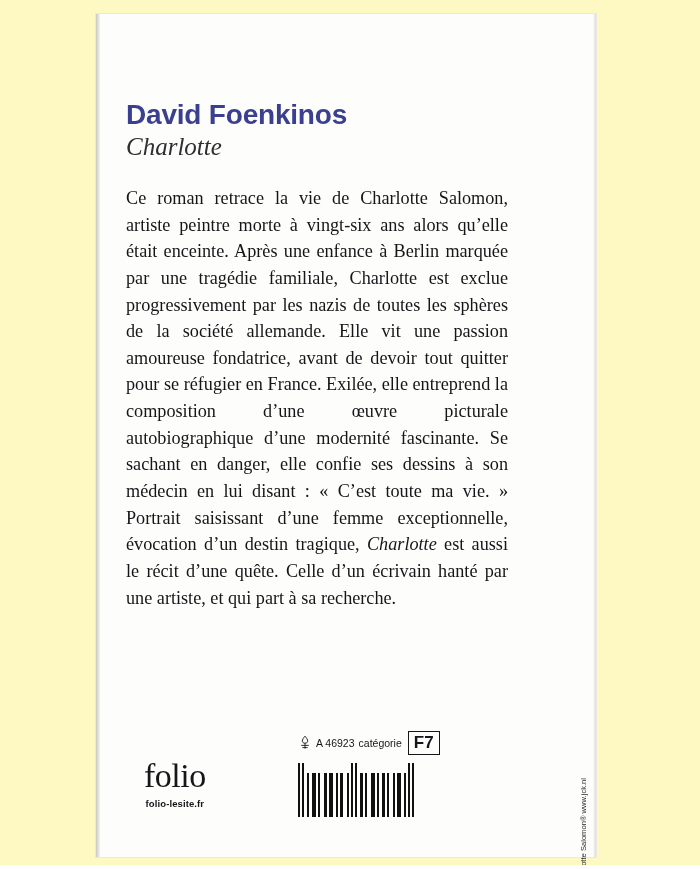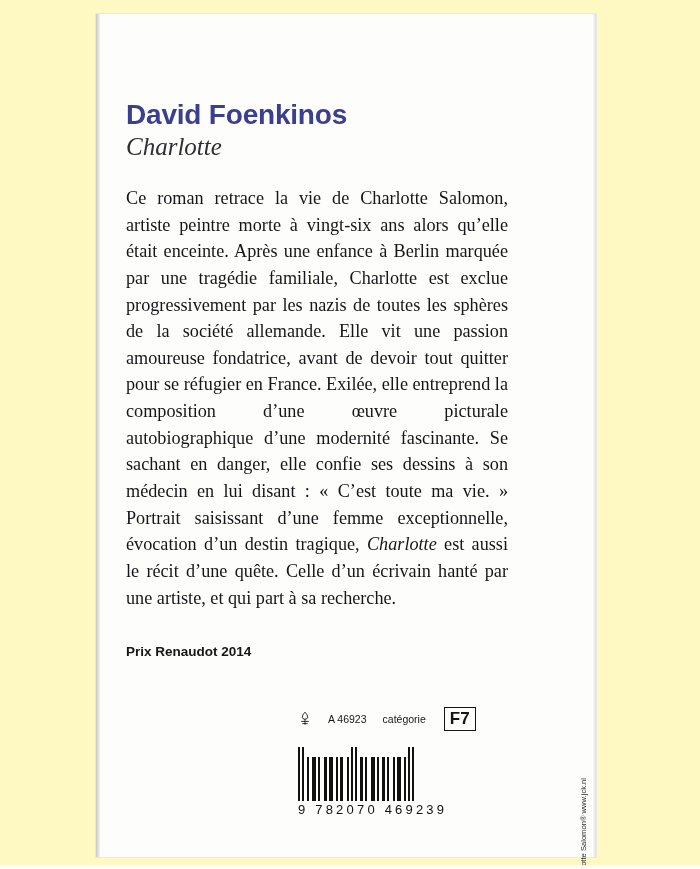--- a/index.html
+++ b/index.html
@@ -136,22 +136,22 @@
     right: 36px;
     bottom: 12px;
     width: 240px;
   }
   .meta-line {
     display: flex;
     align-items: center;
     font-family: "Liberation Sans", sans-serif;
     font-size: 10.5px;
     color: #16161a;
-    gap: 16px;
-    margin-bottom: 16px;
+    gap: 4px;
+    margin-bottom: 8px;
   }
   .gallimard-mark {
     width: 14px;
     height: 15px;
     display: inline-block;
     position: relative;
     flex: none;
   }
   .cat-box {
     border: 1.4px solid #16161a;
@@ -214,25 +214,28 @@
     <div class="right-edge"></div>
 
     <div class="cover-inner">
       <div class="content">
         <h1 class="author">David Foenkinos</h1>
         <div class="title">Charlotte</div>
 
         <p class="blurb">Ce roman retrace la vie de Charlotte Salomon, artiste peintre morte à vingt-six ans alors qu’elle était enceinte. Après une enfance à Berlin marquée par une tragédie familiale, Charlotte est exclue progressivement par les nazis de toutes les sphères de la société allemande. Elle vit une passion amoureuse fondatrice, avant de devoir tout quitter pour se réfugier en France. Exilée, elle entreprend la composition d’une œuvre picturale autobiographique d’une modernité fascinante. Se sachant en danger, elle confie ses dessins à son médecin en lui disant : « C’est toute ma vie. » Portrait saisissant d’une femme exceptionnelle, évocation d’un destin tragique, <em>Charlotte</em> est aussi le récit d’une quête. Celle d’un écrivain hanté par une artiste, et qui part à sa recherche.</p>
 
         <div class="prizes">
-          <div>Prix Renaudot 2014</div>
         </div>
       </div>
 
       <div class="bottom">
+        <div class="folio-logo">
+          <div class="folio-word">folio</div>
+          <div class="folio-url">folio-lesite.fr</div>
+        </div>
 
         <div class="meta-block">
           <div class="meta-line">
             <span class="gallimard-mark">
               <svg width="14" height="15" viewBox="0 0 14 15" aria-hidden="true">
                 <path d="M7 1.2 C5.4 3 4.3 4.6 4.3 6.2 C4.3 7.4 5.4 8.2 7 8.2 C8.6 8.2 9.7 7.4 9.7 6.2 C9.7 4.6 8.6 3 7 1.2 Z" fill="none" stroke="#16161a" stroke-width="0.9"></path>
                 <path d="M7 8.2 L7 13.6" stroke="#16161a" stroke-width="0.9"></path>
                 <path d="M3.2 10.4 L10.8 10.4" stroke="#16161a" stroke-width="0.9"></path>
                 <path d="M4.4 12.6 L9.6 12.6" stroke="#16161a" stroke-width="0.9"></path>
               </svg>
@@ -283,21 +286,20 @@
               <span class="bar" style="width:2px;height:44px"></span>
               <span class="bar" style="width:2px;height:0"></span>
               <span class="bar" style="width:4px;height:44px"></span>
               <span class="bar" style="width:3px;height:0"></span>
               <span class="bar" style="width:2px;height:44px"></span>
               <span class="bar" style="width:2px;height:0"></span>
               <span class="bar" style="width:2px;height:54px"></span>
               <span class="bar" style="width:2px;height:0"></span>
               <span class="bar" style="width:2px;height:54px"></span>
             </div>
-            <div class="barcode-digits">9 782070 469239</div>
           </div>
         </div>
       </div>
 
       <div class="credits">
         <div>Charlotte Salomon, Autoportrait (détail), 1940.</div>
         <div>Collection Jewish Historical Museum, Amsterdam © Fondation Charlotte Salomon Charlotte Salomon® www.jck.nl</div>
       </div>
     </div>
   </div>

